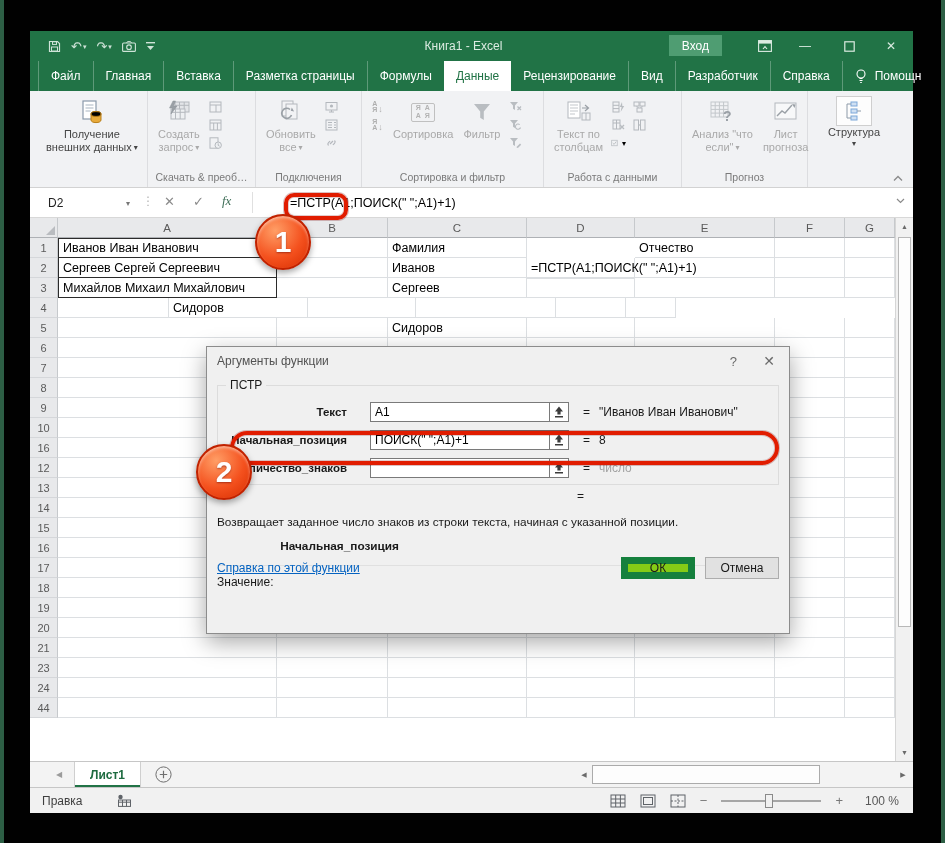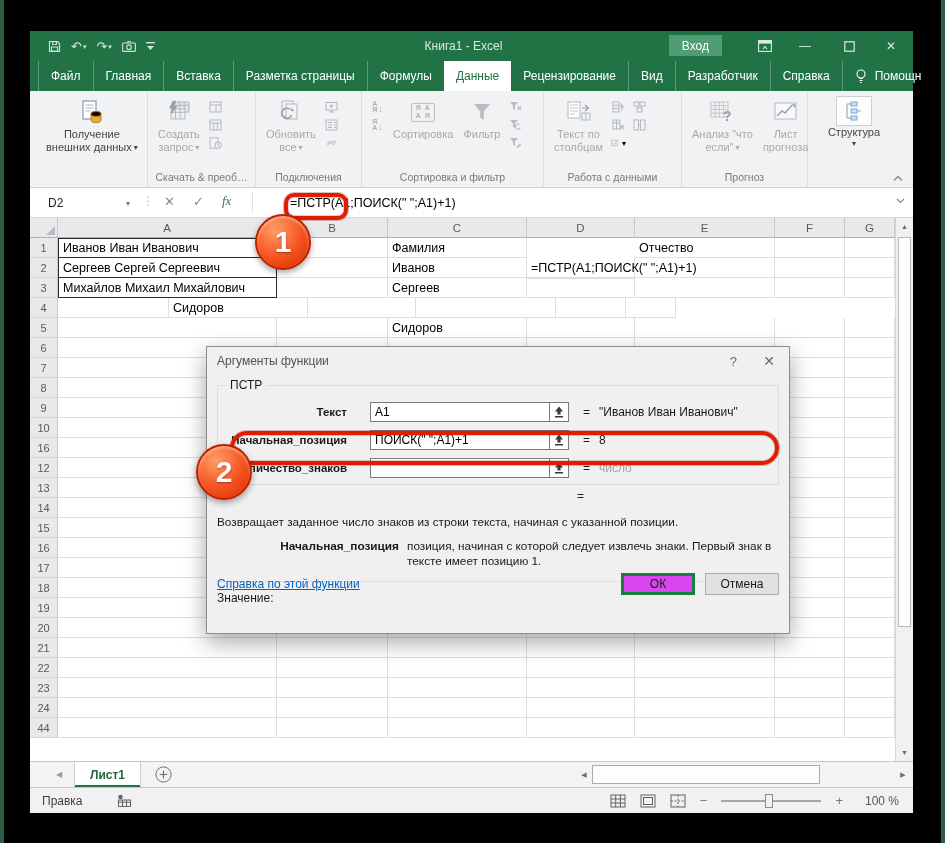--- a/index.html
+++ b/index.html
@@ -119,21 +119,21 @@
   .eq-line{margin:4px 0 0 360px}
   .desc{margin-top:12px;font-size:11.8px}
   .param-help{margin-top:10px;display:flex;font-size:11.8px}
   .ph-label{width:190px;text-align:right;font-weight:bold;padding-right:8px;flex:0 0 auto}
   .ph-text{width:366px;line-height:15px}
   .dlg-hr{border:none;border-top:1px solid #e0e0e0;margin-top:12px}
   .value-line{margin-top:9px}
   .dlg-footer{position:absolute;left:10px;right:10px;bottom:10px;display:flex;align-items:center}
   .help-link{color:#0563c1;text-decoration:underline;font-size:12px}
   .btn{width:74px;height:22px;display:flex;align-items:center;justify-content:center;font-size:12px;color:#1a1a1a}
-  .btn-ok{margin-left:auto;background:#d946ef;border:3px solid #15803d}
+  .btn-ok{margin-left:auto;background:#84cc16;border:7px solid #15803d}
   .btn-cancel{margin-left:10px;background:#e1e1e1;border:1px solid #adadad}
 
   
   .ann-rect{position:absolute;border:4px solid #e11c00;border-radius:10px;z-index:70;box-shadow:0 0 0 1px rgba(120,0,0,.25), inset 0 0 0 1px rgba(120,0,0,.2)}
   .ann-rect.r1{left:284px;top:193px;width:64px;height:27px}
   .ann-rect.r2{left:230px;top:431px;width:549px;height:34px;border-radius:17px}
   .ann-circle{position:absolute;width:56px;height:56px;border-radius:50%;z-index:71;display:flex;align-items:center;justify-content:center;color:#fff;font-size:30px;font-weight:bold;background:radial-gradient(circle at 35% 28%,#ff9e66 0%,#f4511e 55%,#d62c00 100%);border:2px solid #c02200;box-shadow:0 3px 6px rgba(0,0,0,.35), inset 0 2px 3px rgba(255,255,255,.45);text-shadow:0 1px 2px rgba(100,0,0,.5)}
   .ann-circle.c1{left:255px;top:214px}
   .ann-circle.c2{left:196px;top:444px}
 
@@ -699,30 +699,20 @@
           <div class="gc" style="width: 219px;"></div>
           <div class="gc" style="width: 111px;"></div>
           <div class="gc" style="width: 139px;"></div>
           <div class="gc" style="width: 108px;"></div>
           <div class="gc" style="width: 140px;"></div>
           <div class="gc" style="width: 70px;"></div>
           <div class="gc" style="width: 50px;"></div>
         </div>
         <div class="grow">
           <div class="rn">21</div>
-          <div class="gc" style="width: 219px;"></div>
-          <div class="gc" style="width: 111px;"></div>
-          <div class="gc" style="width: 139px;"></div>
-          <div class="gc" style="width: 108px;"></div>
-          <div class="gc" style="width: 140px;"></div>
-          <div class="gc" style="width: 70px;"></div>
-          <div class="gc" style="width: 50px;"></div>
-        </div>
-        <div class="grow">
-          <div class="rn">22</div>
           <div class="gc" style="width: 219px;"></div>
           <div class="gc" style="width: 111px;"></div>
           <div class="gc" style="width: 139px;"></div>
           <div class="gc" style="width: 108px;"></div>
           <div class="gc" style="width: 140px;"></div>
           <div class="gc" style="width: 70px;"></div>
           <div class="gc" style="width: 50px;"></div>
         </div>
         <div class="grow">
           <div class="rn">23</div>
@@ -866,21 +856,20 @@
           </span>
         <span class="arg-eq">=</span>
         <span class="arg-res muted">число</span>
       </div>
     </div>
 
     <div class="eq-line">=</div>
     <div class="desc">Возвращает заданное число знаков из строки текста, начиная с указанной позиции.</div>
     <div class="param-help">
       <span class="ph-label">Начальная_позиция</span>
-      <span class="ph-text">позиция, начиная с которой следует извлечь знаки. Первый знак в тексте имеет позицию 1.</span>
     </div>
     <hr class="dlg-hr">
     <div class="value-line">Значение:</div>
     <div class="dlg-footer">
       <a class="help-link" href="#">Справка по этой функции</a>
       <span class="btn btn-ok">ОК</span>
       <span class="btn btn-cancel">Отмена</span>
     </div>
   </div>
 </div>

